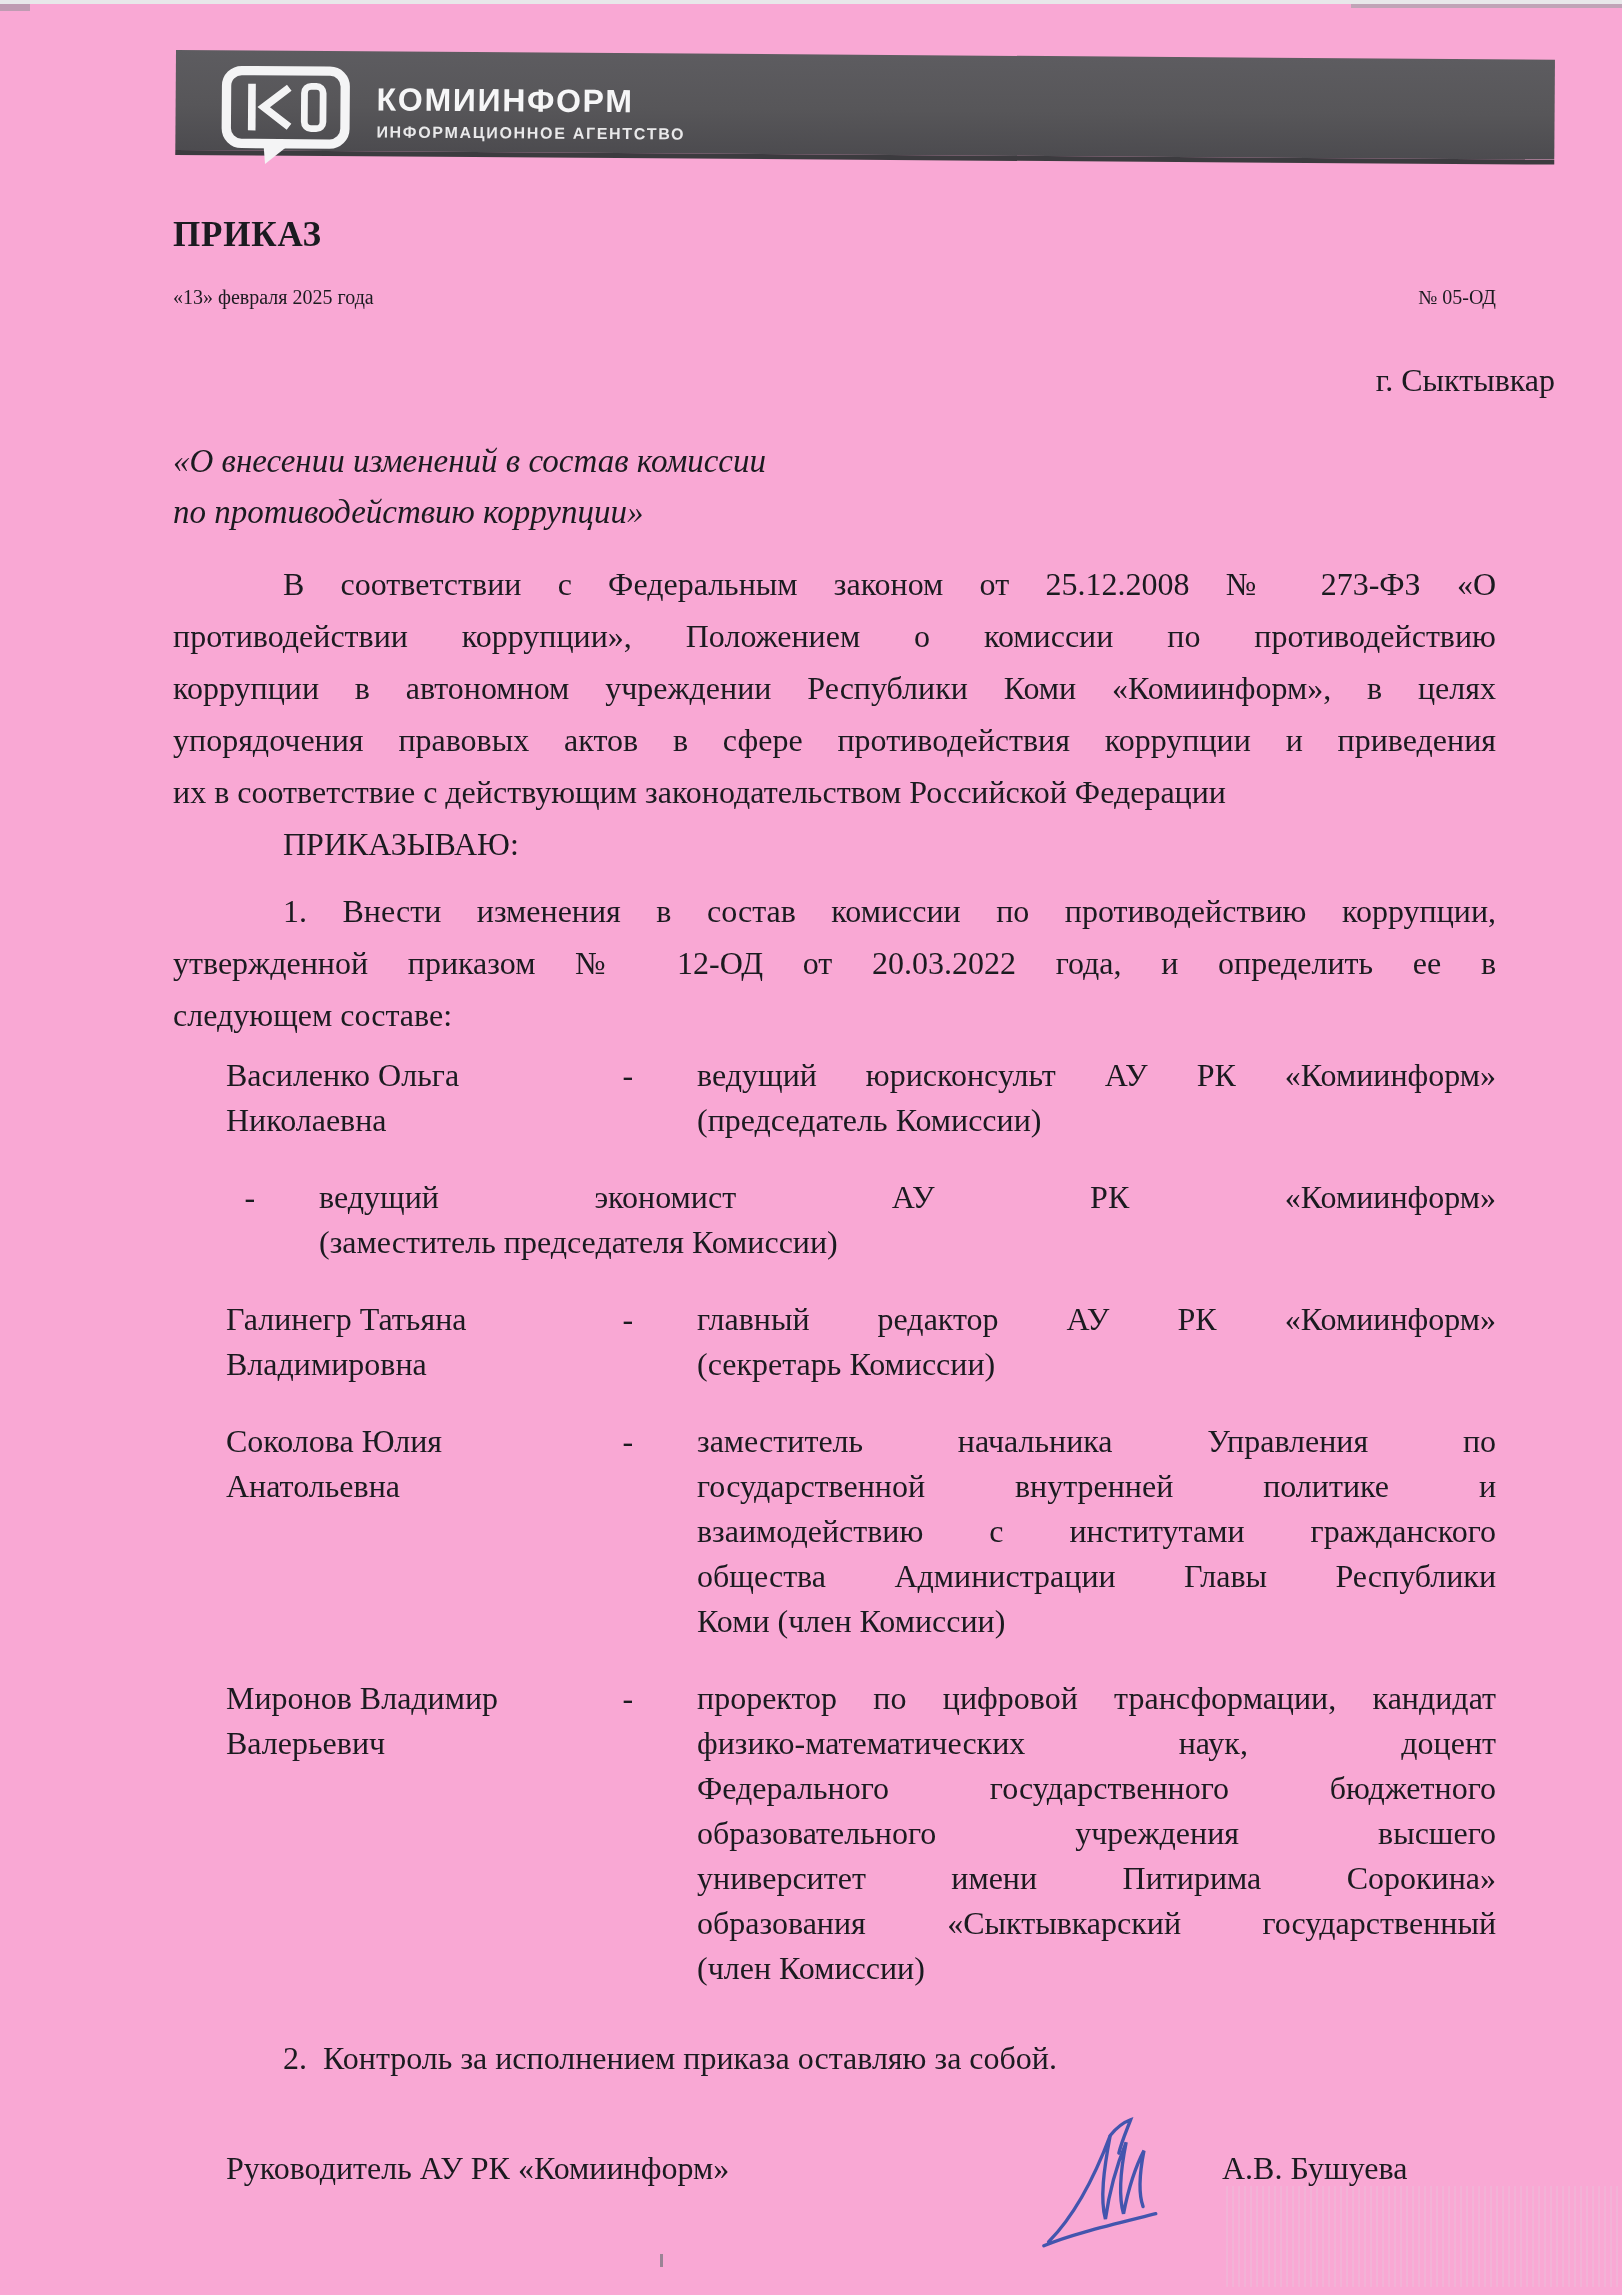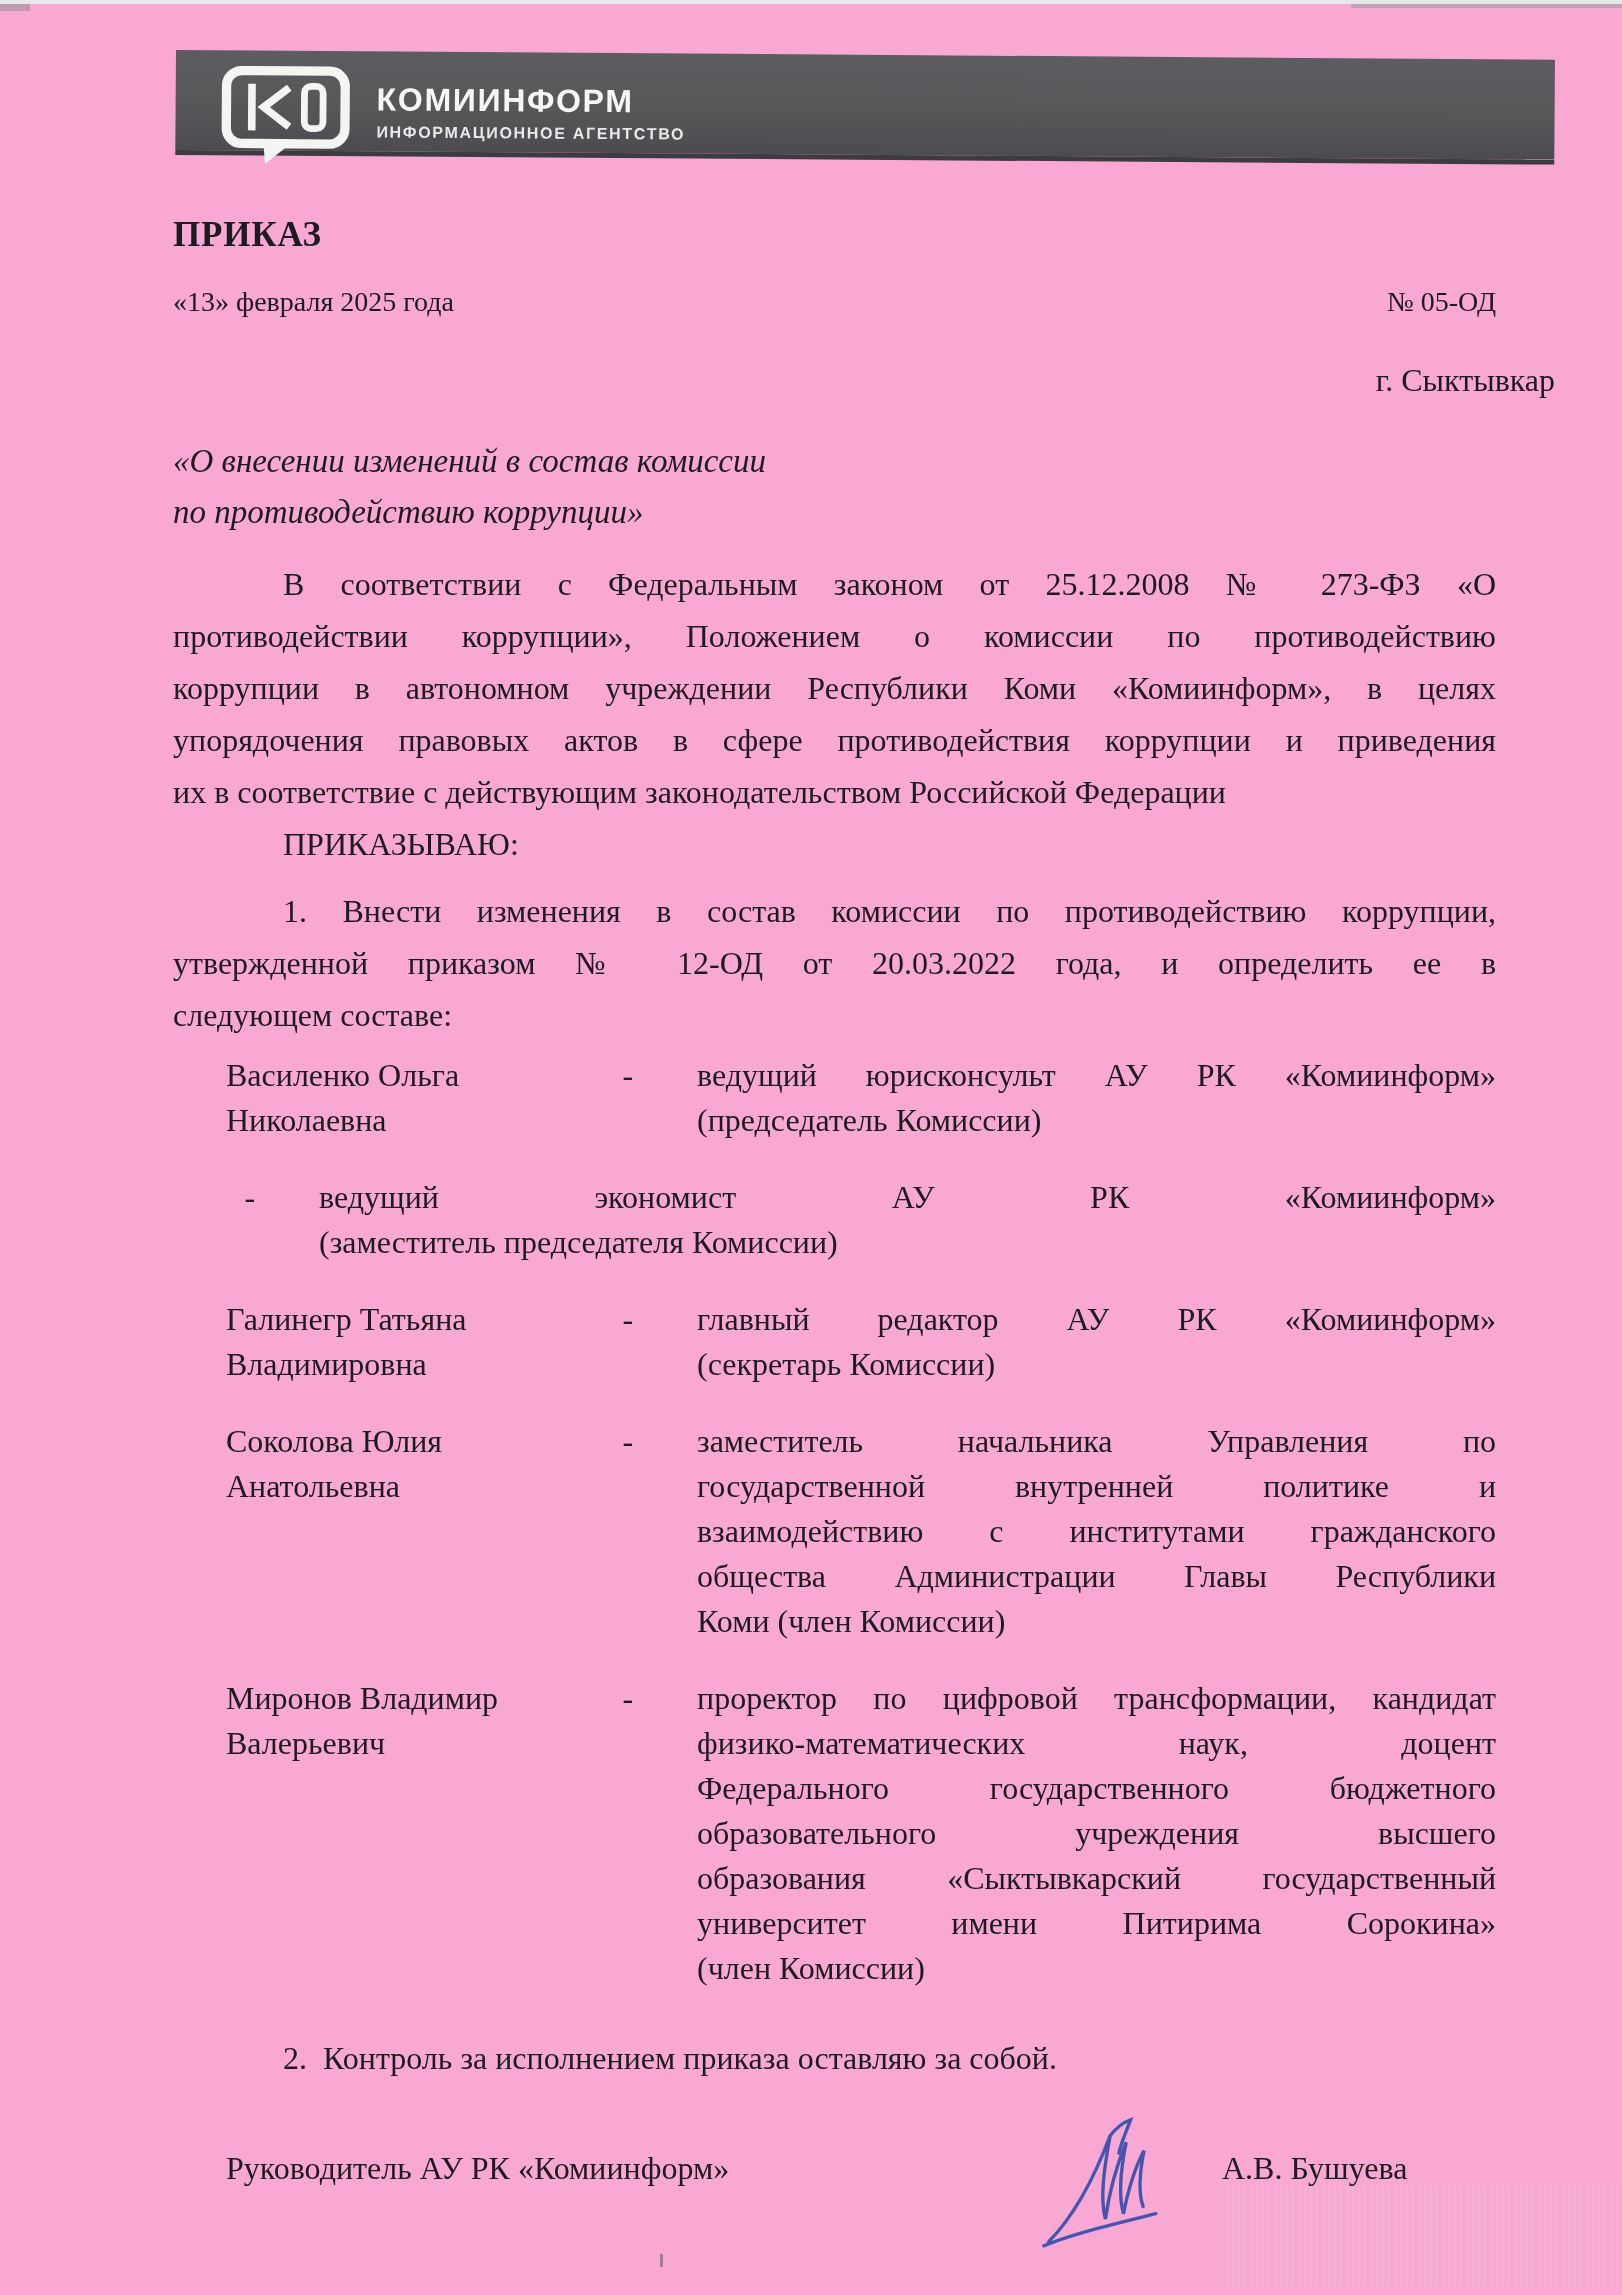--- a/index.html
+++ b/index.html
@@ -33,21 +33,21 @@
   .brand-name    { font-size:32px; font-weight:bold; letter-spacing:1.7px; line-height:1; }
   .brand-tagline { font-size:16px; font-weight:bold; letter-spacing:1.7px; margin-top:7.6px; opacity:.92; }
 
   
   .doc-title {
     position:absolute; left:173px; top:211px; width:1382px;
     font-size:35px; font-weight:bold; letter-spacing:0.8px;
   }
   .meta-row {
     position:absolute; left:173px; top:282px; width:1323px;
-    display:flex; justify-content:space-between; font-size:28px;
+    display:flex; justify-content:space-between; font-size:20px;
   }
   .doc-city {
     position:absolute; left:173px; top:358px; width:1382px;
     text-align:right; font-size:32px;
   }
   .doc-subject {
     position:absolute; left:173px; top:432px; width:1014px;
     font-style:italic; font-size:33px; line-height:51px;
   }
   .doc-body { position:absolute; left:173px; top:554px; width:1323px; font-size:32px; }
@@ -175,22 +175,22 @@
           <div class="m-name">
             <div class="">Миронов Владимир</div>
             <div class="">Валерьевич</div>
           </div>
           <div class="m-dash">-</div>
           <div class="m-role">
             <div class="jline">проректор по цифровой трансформации, кандидат</div>
             <div class="jline">физико-математических наук, доцент</div>
             <div class="jline">Федерального государственного бюджетного</div>
             <div class="jline">образовательного учреждения высшего</div>
+            <div class="jline">университет имени Питирима Сорокина»</div>
             <div class="jline">образования «Сыктывкарский государственный</div>
-            <div class="jline">университет имени Питирима Сорокина»</div>
             <div class="jline last">(член Комиссии)</div>
           </div>
         </div>
       </div>
 
     <div class="para item2">
         <div class="jline last indent">2.&nbsp;&nbsp;Контроль за исполнением приказа оставляю за собой.</div>
       </div>
 
     <div class="sig-row">

